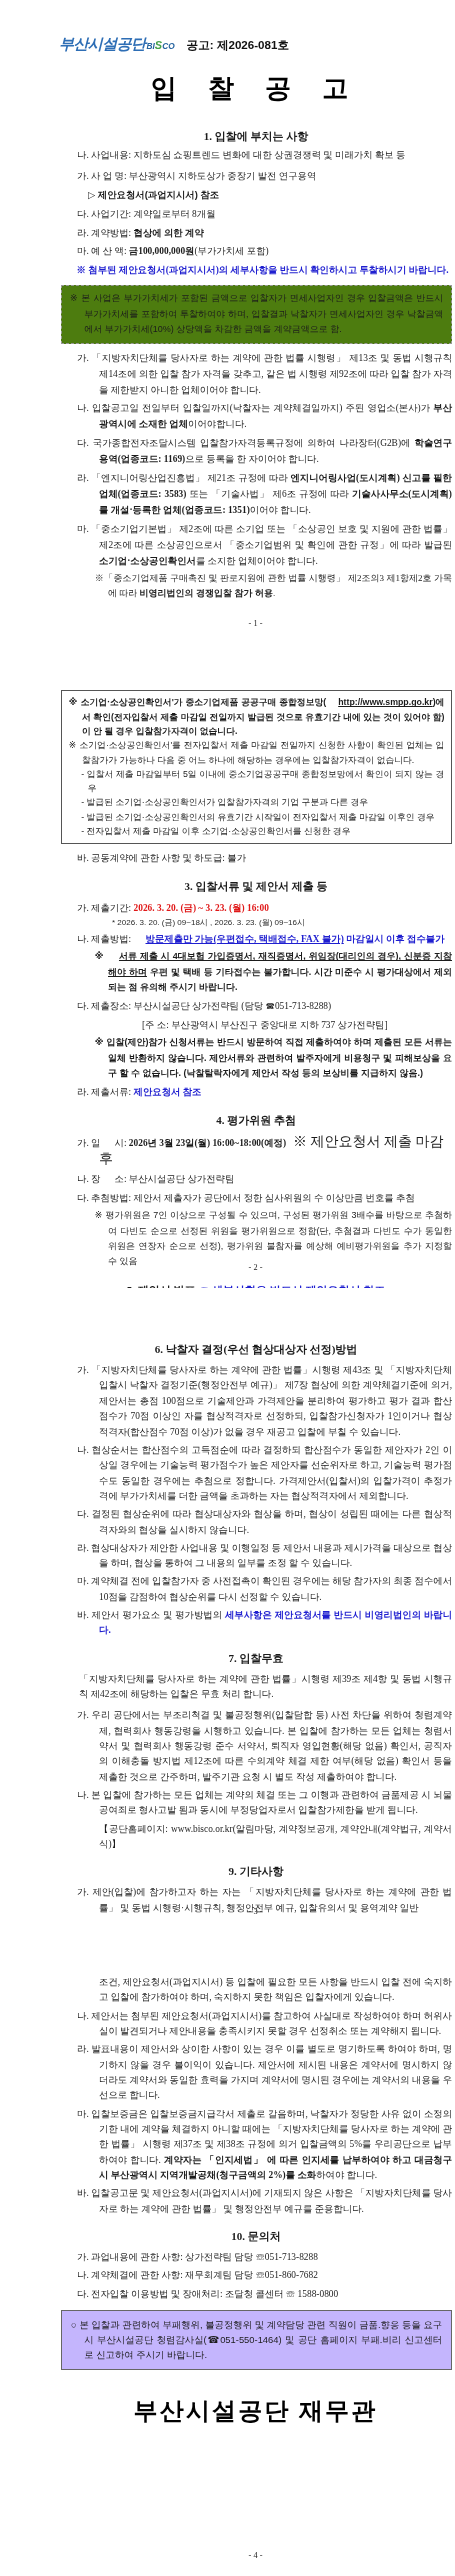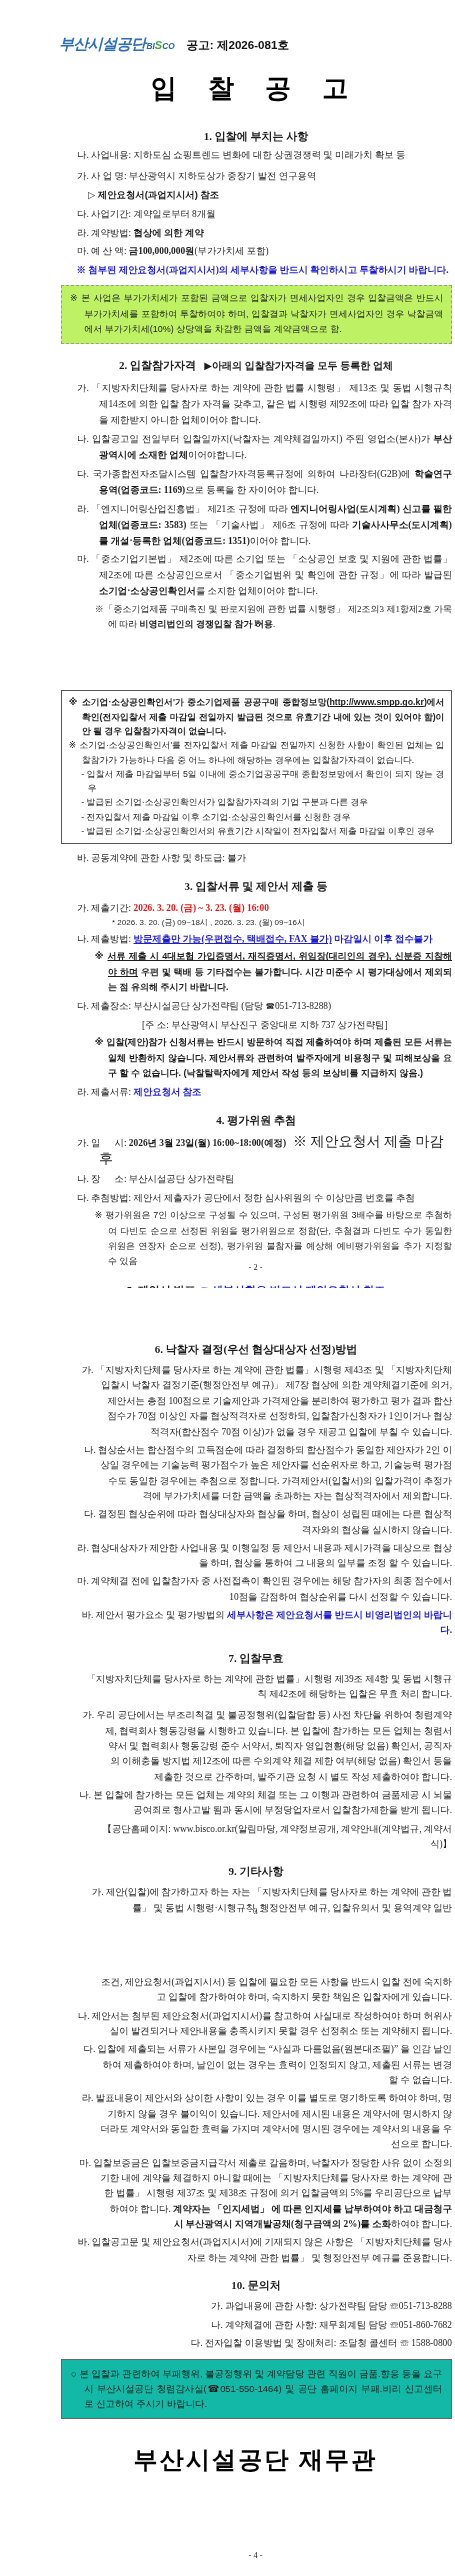--- a/index.html
+++ b/index.html
@@ -3,21 +3,21 @@
 <meta charset="utf-8">
 <style>
   html,body{margin:0;padding:0;background:#ffffff;}
   body{width:455px;font-family:"Liberation Serif","DejaVu Serif",serif;color:#1c1c1c;}
   .page{position:relative;width:455px;height:644px;background:#fff;overflow:hidden;margin-left:28px;}
   .content{padding:0 31px;}
   
   .b{font-weight:700;}
   .blue{color:#1f1fd0;}
   .red{color:#e01818;}
-  .u{text-decoration:underline;}
+  .u{text-decoration:underline;padding-left:12px;}
   .sans{font-family:"Liberation Sans","DejaVu Sans",sans-serif;}
   .pre{white-space:pre-wrap;}
   
   .logo-row{margin-top:35px;display:flex;align-items:baseline;}
   .logo-kr{font-family:"Liberation Sans","DejaVu Sans",sans-serif;font-style:italic;font-weight:700;font-size:15px;color:#2e6eb5;letter-spacing:-0.6px;}
   .logo-en{font-family:"Liberation Sans","DejaVu Sans",sans-serif;font-weight:700;font-size:8.3px;color:#23629f;font-style:italic;margin-left:1.1px;}
   .logo-s{color:#46a24a;font-size:11px;}
   .notice-no{font-family:"Liberation Sans","DejaVu Sans",sans-serif;font-weight:700;font-size:11.6px;color:#111;margin-left:12px;}
   .doc-title{margin-top:16.5px;text-align:center;font-family:"Liberation Sans","DejaVu Sans",sans-serif;font-weight:700;font-size:26px;letter-spacing:12px;color:#000;}
   
@@ -25,36 +25,36 @@
   .h-sub{font-family:"Liberation Sans","DejaVu Sans",sans-serif;font-size:10px;}
   
   .it{font-size:9.4px;line-height:16px;margin:2.8px 0 0;padding-left:40px;text-indent:-22px;text-align:justify;}
   .single{text-align:left;white-space:pre-wrap;}
   .cont{text-indent:0;}
   .addr{padding-left:83px;text-indent:0;text-align:left;white-space:pre-wrap;}
   .sub-note{font-size:9px;line-height:15.4px;margin:2.2px 0 0;padding-left:49px;text-indent:-13.2px;text-align:justify;}
   .small-sub{font-family:"Liberation Sans","DejaVu Sans",sans-serif;font-size:8px;color:#2a2a2a;margin:1.1px 0 0;padding-left:53px;}
   .side-note{font-size:14px;}
   
-  .dash-box{margin:6.6px 0 0 2.2px;border:1.1px dashed #9a9a9a;background:#bef264;padding:5.5px 7.7px;}
+  .dash-box{margin:6.6px 0 0 2.2px;border:1.1px dashed #9a9a9a;background:#4d7c0f;padding:5.5px 7.7px;}
   .dash-box p{font-family:"Liberation Sans","DejaVu Sans",sans-serif;font-size:9px;line-height:15.4px;margin:0;padding-left:14.3px;text-indent:-14.3px;text-align:justify;}
   .solid-box{margin:46px 0 0 2.2px;border:1.1px solid #555;background:#fff;padding:4.4px 6.6px;}
   .solid-box p{font-family:"Liberation Sans","DejaVu Sans",sans-serif;font-size:8.8px;line-height:14.3px;margin:0;padding-left:13.2px;text-indent:-13.2px;text-align:justify;}
   .solid-box p.dash{padding-left:19px;text-indent:-6.6px;}
-  .report-box{margin:7.7px 0 0 2.2px;border:1.1px solid #666;background:#14b8a6;padding:6.6px 8.8px;}
+  .report-box{margin:7.7px 0 0 2.2px;border:1.1px solid #666;background:#c4b5fd;padding:6.6px 8.8px;}
   .report-box p{font-family:"Liberation Sans","DejaVu Sans",sans-serif;font-size:9.4px;line-height:15px;margin:0;padding-left:13.2px;text-indent:-13.2px;text-align:justify;}
   
   .footer-sign{margin-top:25px;text-align:center;font-family:Liberation Serif, serif;font-weight:700;font-size:24px;letter-spacing:2.2px;color:#000;}
   
   .pagenum{position:absolute;left:0;right:0;bottom:16.5px;text-align:center;font-size:8.3px;color:#222;}
   
   .mt10{margin-top:5.5px;}  .mt12{margin-top:6.6px;} .mt20{margin-top:11px;}
   .mt22{margin-top:12px;}  .mt24{margin-top:13.2px;} .mt40{margin-top:22px;}
   .mt78{margin-top:43px;}  .mt96{margin-top:53px;}
-  .lh28 .it,.lh28 .sub-note{line-height:15.4px;text-align:right;}
+  .lh28 .it,.lh28 .sub-note{line-height:15.4px;}
 </style>
 </head>
 <body>
 
 <section class="page">
   <div class="content">
     <div class="logo-row">
       <span class="logo-kr">부산시설공단</span>
         <span class="logo-en"><span>BI</span><span class="logo-s">S</span><span>CO</span></span>
       <span class="notice-no">공고: 제2026-081호</span>
@@ -68,40 +68,39 @@
     <p class="it single b sans" style="padding-left:51px;">▷ 제안요청서(과업지시서) 참조</p>
     <p class="it single">다. 사업기간: 계약일로부터 8개월</p>
     <p class="it single"><span>라. 계약방법: </span><span class="b">협상에 의한 계약</span></p>
     <p class="it single"><span>마. 예 산 액: </span><span class="b">금100,000,000원</span><span>(부가가치세 포함)</span></p>
     <p class="it blue b" style="padding-left:33px;text-indent:-15.4px;">※ 첨부된 제안요청서(과업지시서)의 세부사항을 반드시 확인하시고 투찰하시기 바랍니다.</p>
 
     <div class="dash-box">
       <p>※ 본 사업은 부가가치세가 포함된 금액으로 입찰자가 면세사업자인 경우 입찰금액은 반드시 부가가치세를 포함하여 투찰하여야 하며, 입찰결과 낙찰자가 면세사업자인 경우 낙찰금액에서 부가가치세(10%) 상당액을 차감한 금액을 계약금액으로 함.</p>
     </div>
 
-    <p class="h-sec mt24"><span>2. 입찰참가자격</span>&nbsp;&nbsp;&nbsp;<span class="h-sub">▶아래의 입찰참가자격을 모두 등록한 업체</span></p>
     <p class="it mt10">가. 「지방자치단체를 당사자로 하는 계약에 관한 법률 시행령」 제13조 및 동법 시행규칙 제14조에 의한 입찰 참가 자격을 갖추고, 같은 법 시행령 제92조에 따라 입찰 참가 자격을 제한받지 아니한 업체이어야 합니다.</p>
     <p class="it"><span>나. 입찰공고일 전일부터 입찰일까지(낙찰자는 계약체결일까지) 주된 영업소(본사)가 </span><span class="b">부산광역시에 소재한 업체</span><span>이어야합니다.</span></p>
     <p class="it"><span>다. 국가종합전자조달시스템 입찰참가자격등록규정에 의하여 나라장터(G2B)에 </span><span class="b">학술연구용역(업종코드: 1169)</span><span>으로 등록을 한 자이어야 합니다.</span></p>
     <p class="it"><span>라. 「엔지니어링산업진흥법」 제21조 규정에 따라 </span><span class="b">엔지니어링사업(도시계획) 신고를 필한 업체(업종코드: 3583)</span><span> 또는 「기술사법」 제6조 규정에 따라 </span><span class="b">기술사사무소(도시계획)를 개설·등록한 업체(업종코드: 1351)</span><span>이어야 합니다.</span></p>
     <p class="it"><span>마. 「중소기업기본법」 제2조에 따른 소기업 또는 「소상공인 보호 및 지원에 관한 법률」 제2조에 따른 소상공인으로서 「중소기업범위 및 확인에 관한 규정」에 따라 발급된 </span><span class="b">소기업·소상공인확인서</span><span>를 소지한 업체이어야 합니다.</span></p>
     <p class="sub-note"><span>※「중소기업제품 구매촉진 및 판로지원에 관한 법률 시행령」 제2조의3 제1항제2호 가목에 따라 </span><span class="b sans">비영리법인의 경쟁입찰 참가 허용</span><span>.</span></p>
   </div>
   <div class="pagenum">- 1 -</div>
 </section>
 
 <section class="page">
   <div class="content">
     <div class="solid-box">
       <p class="b"><span>※ 소기업·소상공인확인서'가 중소기업제품 공공구매 종합정보망(</span><span class="u">http://www.smpp.go.kr</span><span>)에서 확인(전자입찰서 제출 마감일 전일까지 발급된 것으로 유효기간 내에 있는 것이 있어야 함)이 안 될 경우 입찰참가자격이 없습니다.</span></p>
       <p>※ 소기업·소상공인확인서'를 전자입찰서 제출 마감일 전일까지 신청한 사항이 확인된 업체는 입찰참가가 가능하나 다음 중 어느 하나에 해당하는 경우에는 입찰참가자격이 없습니다.</p>
       <p class="dash">- 입찰서 제출 마감일부터 5일 이내에 중소기업공공구매 종합정보망에서 확인이 되지 않는 경우</p>
       <p class="dash">- 발급된 소기업·소상공인확인서가 입찰참가자격의 기업 구분과 다른 경우</p>
+      <p class="dash">- 발급된 소기업·소상공인확인서의 유효기간 시작일이 전자입찰서 제출 마감일 이후인 경우</p>
       <p class="dash">- 전자입찰서 제출 마감일 이후 소기업·소상공인확인서를 신청한 경우</p>
-      <p class="dash">- 발급된 소기업·소상공인확인서의 유효기간 시작일이 전자입찰서 제출 마감일 이후인 경우</p>
     </div>
 
     <p class="it single mt12">바. 공동계약에 관한 사항 및 하도급: 불가</p>
 
     <p class="h-sec mt22">3. 입찰서류 및 제안서 제출 등</p>
     <p class="it single mt10"><span>가. 제출기간: </span><span class="red b">2026. 3. 20. (금) ~ 3. 23. (월) 16:00</span></p>
     <p class="small-sub">* 2026. 3. 20. (금) 09~18시 , 2026. 3. 23. (월) 09~16시</p>
     <p class="it single"><span>나. 제출방법: </span><span class="blue b u">방문제출만 가능(우편접수, 택배접수, FAX 불가)</span><span class="blue b"> 마감일시 이후 접수불가</span></p>
     <p class="sub-note b sans"><span>※ </span><span class="u">서류 제출 시 4대보험 가입증명서, 재직증명서, 위임장(대리인의 경우), 신분증 지참해야 하며</span><span> 우편 및 택배 등  기타접수는 불가합니다. 시간 미준수 시 평가대상에서 제외되는 점 유의해 주시기 바랍니다.</span></p>
     <p class="it single">다. 제출장소: 부산시설공단 상가전략팀 (담당 ☎051-713-8288)</p>
@@ -142,21 +141,20 @@
     <p class="h-sec mt20">9. 기타사항</p>
     <p class="it mt10">가. 제안(입찰)에 참가하고자 하는 자는 「지방자치단체를 당사자로 하는 계약에 관한 법률」 및 동법 시행령·시행규칙, 행정안전부 예규, 입찰유의서 및 용역계약 일반</p>
   </div>
   <div class="pagenum">- 3 -</div>
 </section>
 
 <section class="page lh28">
   <div class="content">
     <p class="it cont mt78">조건, 제안요청서(과업지시서) 등 입찰에 필요한 모든 사항을 반드시 입찰 전에 숙지하고 입찰에 참가하여야 하며, 숙지하지 못한 책임은 입찰자에게 있습니다.</p>
     <p class="it">나. 제안서는 첨부된 제안요청서(과업지시서)를 참고하여 사실대로 작성하여야 하며 허위사실이 발견되거나 제안내용을 충족시키지 못할 경우 선정취소 또는 계약해지 됩니다.</p>
-    <p class="it">다. 입찰에 제출되는 서류가 사본일 경우에는 “사실과 다름없음(원본대조필)” 을 인감 날인하여 제출하여야 하며, 날인이 없는 경우는 효력이 인정되지 않고, 제출된 서류는 변경할 수 없습니다.</p>
     <p class="it">라. 발표내용이 제안서와 상이한 사항이 있는 경우 이를 별도로 명기하도록 하여야 하며, 명기하지 않을 경우 불이익이 있습니다. 제안서에 제시된 내용은 계약서에 명시하지 않더라도 계약서와 동일한 효력을 가지며 계약서에 명시된 경우에는 계약서의 내용을 우선으로 합니다.</p>
     <p class="it"><span>마. 입찰보증금은 입찰보증금지급각서 제출로 갈음하며, 낙찰자가 정당한 사유 없이 소정의 기한 내에 계약을 체결하지 아니할 때에는 「지방자치단체를 당사자로 하는 계약에 관한 법률」 시행령 제37조 및 제38조 규정에 의거 입찰금액의 5%를 우리공단으로 납부하여야 합니다. </span><span class="b">계약자는 「인지세법」 에 따른 인지세를 납부하여야 하고 대금청구 시 부산광역시 지역개발공채(청구금액의 2%)를 소화</span><span>하여야 합니다.</span></p>
     <p class="it">바. 입찰공고문 및 제안요청서(과업지시서)에 기재되지 않은 사항은 「지방자치단체를 당사자로 하는 계약에 관한 법률」 및 행정안전부 예규를 준용합니다.</p>
 
     <p class="h-sec mt20">10. 문의처</p>
     <p class="it single mt10">가. 과업내용에 관한 사항: 상가전략팀 담당 ☏051-713-8288</p>
     <p class="it single">나. 계약체결에 관한 사항: 재무회계팀 담당 ☏051-860-7682</p>
     <p class="it single">다. 전자입찰 이용방법 및 장애처리: 조달청 콜센터 ☏ 1588-0800</p>
 
     <div class="report-box">

